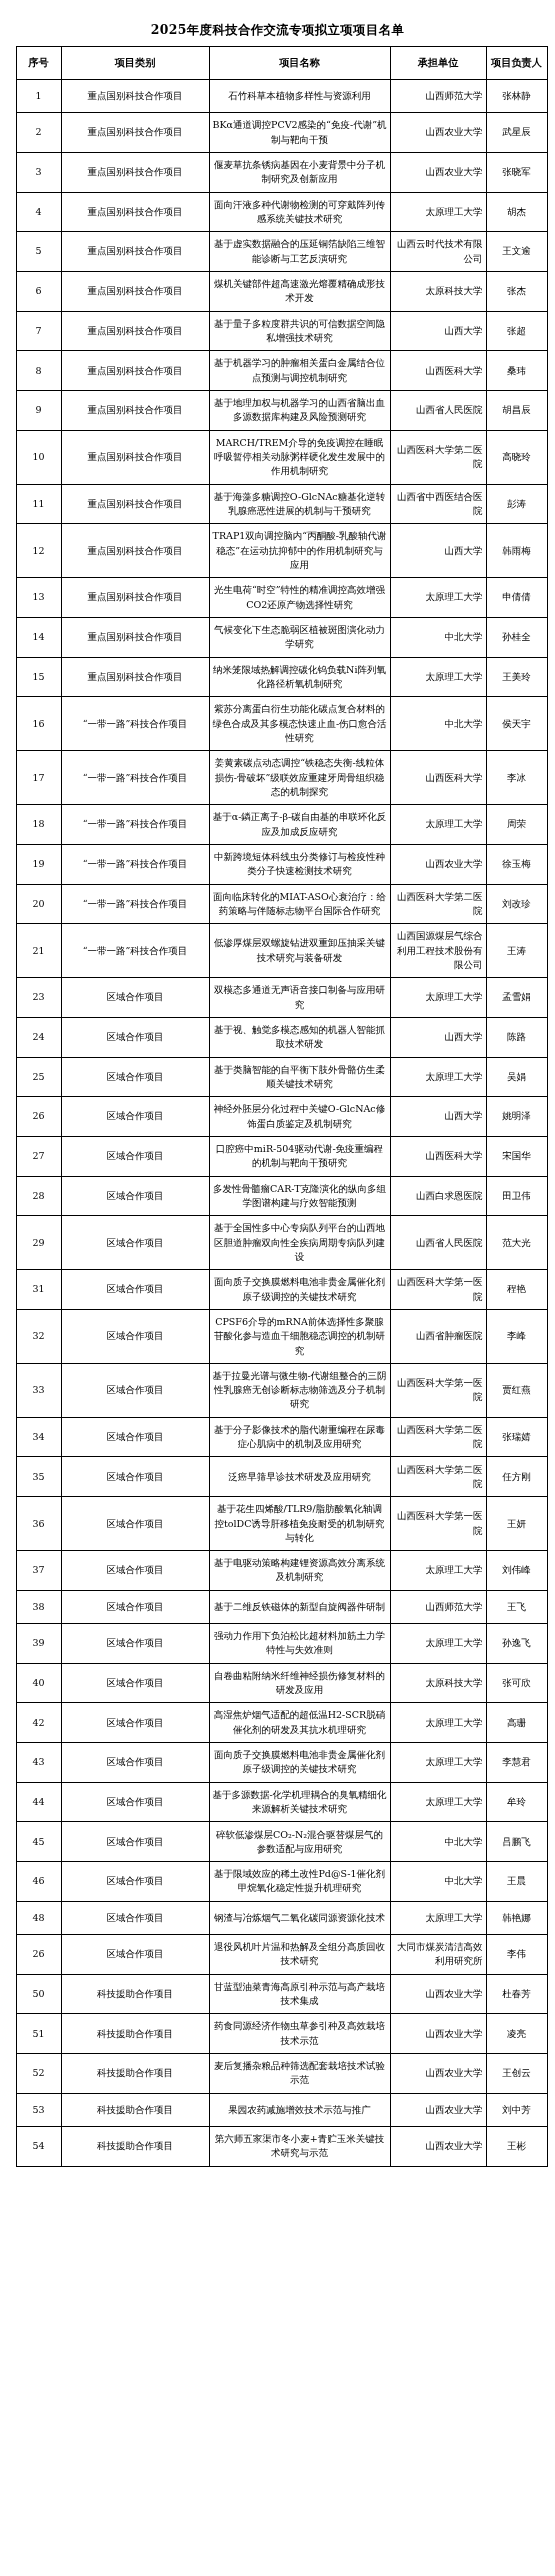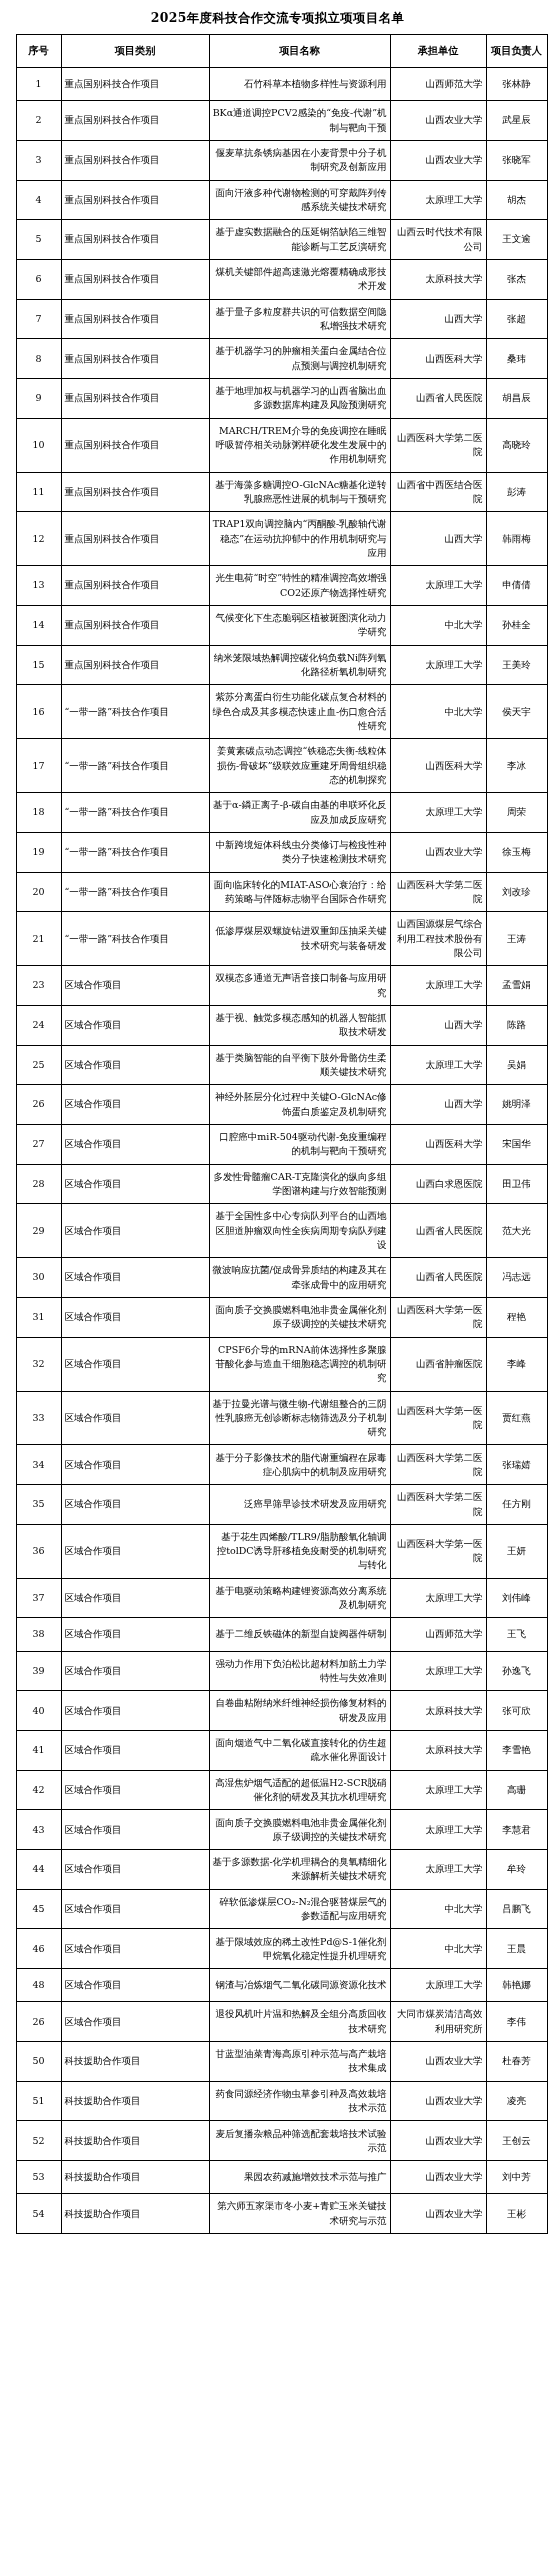--- a/index.html
+++ b/index.html
@@ -4,21 +4,21 @@
 <style>
   html, body {
     margin: 0;
     padding: 0;
     background: #ffffff;
     color: #000000;
     font-family: "DejaVu Serif", "Liberation Serif", serif;
   }
   .page {
     width: 524px;
-    margin: 0 auto;
+    margin: 12px auto;
     background: #ffffff;
   }
   .page-title {
     text-align: center;
     font-size: 12.4px;
     font-weight: bold;
     padding: 9.5px 0 7.3px 0;
     letter-spacing: 0.4px;
   }
   table.projects {
@@ -42,22 +42,22 @@
     word-break: break-all;
     overflow-wrap: anywhere;
   }
   table.projects th {
     font-size: 10.2px;
     font-weight: bold;
     height: 22px;
   }
   table.projects tr { min-height: 32px; }
   td.cell-no     { text-align: center; height: 22px; }
-  td.cell-cat    { text-align: left; }
-  td.cell-name   { text-align: right; padding-left: 4.4px; }
+  td.cell-cat    { text-align: center; }
+  td.cell-name   { text-align: center; padding-left: 4.4px; }
   td.cell-unit   { text-align: right; padding-left: 4.4px; }
   td.cell-leader { text-align: center; }
 </style>
 </head>
 <body>
 
 <div class="page">
   <div class="page-title">2025年度科技合作交流专项拟立项项目名单</div>
 
   <table class="projects">
@@ -296,27 +296,20 @@
   </tr>
 
   <tr>
     <td class="cell-no">29</td>
     <td class="cell-cat">区域合作项目</td>
     <td class="cell-name">基于全国性多中心专病队列平台的山西地区胆道肿瘤双向性全疾病周期专病队列建设</td>
     <td class="cell-unit">山西省人民医院</td>
     <td class="cell-leader">范大光</td>
   </tr>
 
-  <tr>
-    <td class="cell-no">30</td>
-    <td class="cell-cat">区域合作项目</td>
-    <td class="cell-name">微波响应抗菌/促成骨异质结的构建及其在牵张成骨中的应用研究</td>
-    <td class="cell-unit">山西省人民医院</td>
-    <td class="cell-leader">冯志远</td>
-  </tr>
 
   <tr>
     <td class="cell-no">31</td>
     <td class="cell-cat">区域合作项目</td>
     <td class="cell-name">面向质子交换膜燃料电池非贵金属催化剂原子级调控的关键技术研究</td>
     <td class="cell-unit">山西医科大学第一医院</td>
     <td class="cell-leader">程艳</td>
   </tr>
 
   <tr>
@@ -384,27 +377,20 @@
   </tr>
 
   <tr>
     <td class="cell-no">40</td>
     <td class="cell-cat">区域合作项目</td>
     <td class="cell-name">自卷曲粘附纳米纤维神经损伤修复材料的研发及应用</td>
     <td class="cell-unit">太原科技大学</td>
     <td class="cell-leader">张可欣</td>
   </tr>
 
-  <tr>
-    <td class="cell-no">41</td>
-    <td class="cell-cat">区域合作项目</td>
-    <td class="cell-name">面向烟道气中二氧化碳直接转化的仿生超疏水催化界面设计</td>
-    <td class="cell-unit">太原科技大学</td>
-    <td class="cell-leader">李雪艳</td>
-  </tr>
 
   <tr>
     <td class="cell-no">42</td>
     <td class="cell-cat">区域合作项目</td>
     <td class="cell-name">高湿焦炉烟气适配的超低温H2-SCR脱硝催化剂的研发及其抗水机理研究</td>
     <td class="cell-unit">太原理工大学</td>
     <td class="cell-leader">高珊</td>
   </tr>
 
   <tr>

